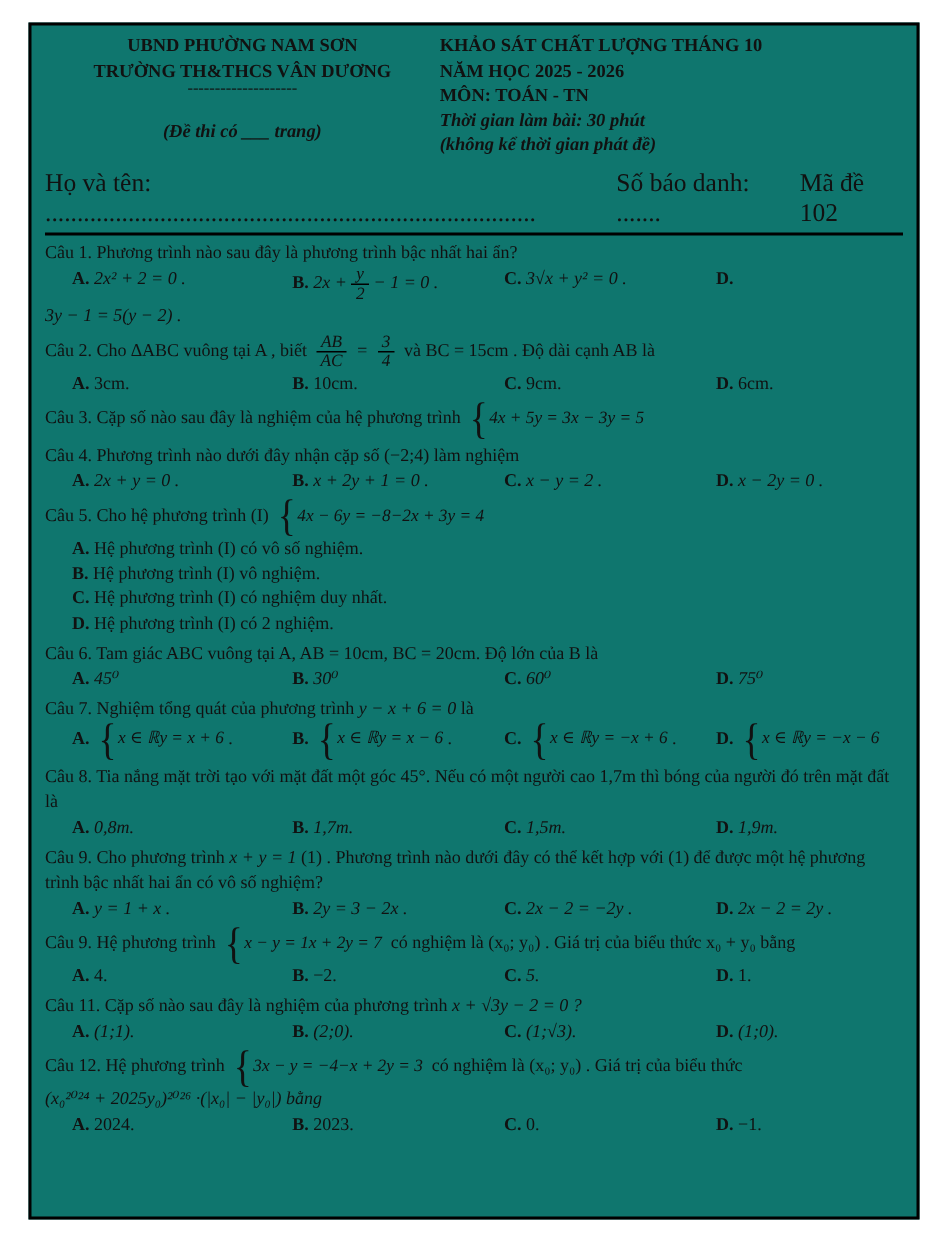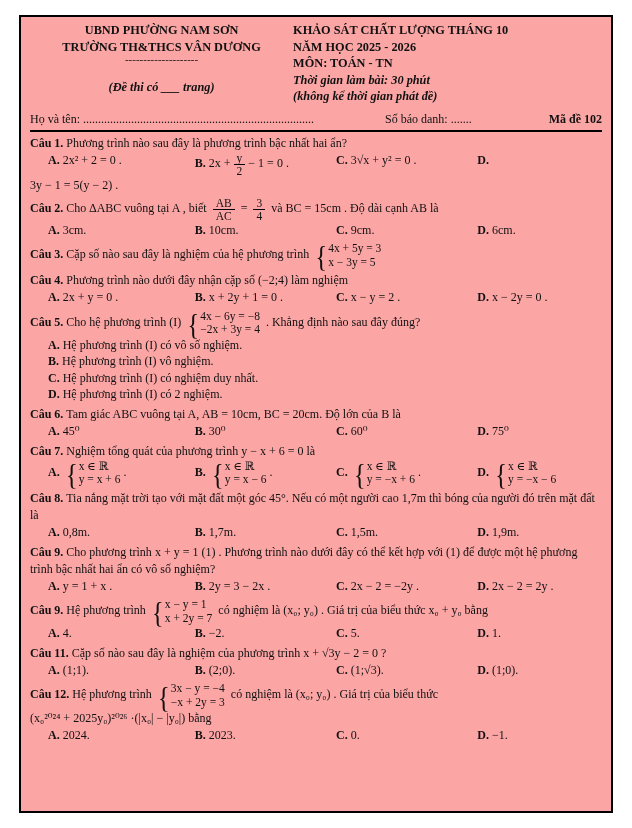--- a/index.html
+++ b/index.html
@@ -1,37 +1,37 @@
 <!DOCTYPE html>
 <html><head>
 <meta charset="utf-8">
 <style>
   html,body{margin:0;padding:0;background:#fff;width:632px;height:828px;overflow:hidden}
   body{font-family:"Liberation Serif","DejaVu Serif",serif;font-size:12px;color:#111}
-  .page{box-sizing:border-box;margin:15px 19px 13px 19px;border:2px solid #000;padding:5px 9px 6px 9px;height:798px;overflow:hidden;background:#fca5a5}
-  .b{font-weight:bold}.bi{font-weight:bold;font-style:italic}.m{}
+  .page{box-sizing:border-box;margin:15px 19px 13px 19px;border:2px solid #000;padding:5px 9px 6px 9px;height:798px;overflow:hidden;background:#0f766e}
+  .b{font-weight:bold}.bi{font-weight:bold;font-style:italic}.m{font-style:italic}
   .hdr{display:flex}
   .hdr-left{width:46%;text-align:center;line-height:1.35;font-size:12.3px}
   .hdr-right{width:54%;text-align:left;line-height:1.35;font-size:12.3px}
   .dashes{font-size:11px;line-height:.9}
-  .name-row{display:flex;justify-content:space-between;align-items:baseline;border-bottom:2px solid #000;padding:7px 0 3px 0;margin-bottom:2px;font-size:12px}
-  .code{font-weight:bold;padding-left:6px}
+  .name-row{display:flex;justify-content:space-between;align-items:baseline;border-bottom:2px solid #000;padding:7px 0 3px 0;margin-bottom:2px;font-size:17px}
+  .code{font-weight:normal;padding-left:6px}
   .q{margin-top:3px}
   .stem{line-height:1.42}
-  .qno{font-weight:bold}
+  .qno{font-weight:normal}
   .opts{display:grid;grid-template-columns:26.5% 25.5% 25.5% 1fr;padding-left:18px;line-height:1.42;align-items:start}
   .ol{font-weight:bold}
   .cont{line-height:1.42}
   .vopt{padding-left:18px;line-height:1.38}
   .frac{display:inline-flex;flex-direction:column;vertical-align:middle;text-align:center;line-height:1.05;font-size:11.5px;margin:0 3px}
   .frac .num{border-bottom:1px solid #000;padding:0 3px}
   .frac .den{padding:0 3px}
   .sys{display:inline-flex;align-items:center;vertical-align:middle;margin:0 3px}
   .sys .brace{font-size:25px;line-height:1;transform:scaleY(1.18);margin-right:1px}
-  .sys .eqs{display:inline-flex;flex-direction:column;line-height:1.18;font-size:11.5px}
+  .sys .eqs{display:inline-flex;flex-direction:row;line-height:1.18;font-size:11.5px}
 </style>
 </head>
 <body>
 
 <div class="page">
 
   <div class="hdr">
     <div class="hdr-left">
       <div class="b">UBND PHƯỜNG NAM SƠN</div>
       <div class="b">TRƯỜNG TH&amp;THCS VÂN DƯƠNG</div>
@@ -124,21 +124,20 @@
     <div class="stem">
       <span class="qno">Câu 5.</span>
       <span>Cho hệ phương trình (I)</span>
       <span class="sys">
           <span class="brace">{</span>
           <span class="eqs">
             <span class="m">4x − 6y = −8</span>
             <span class="m">−2x + 3y = 4</span>
           </span>
         </span>
-      <span>. Khẳng định nào sau đây đúng?</span>
     </div>
     <div class="vopt"><span class="ol">A.</span> <span>Hệ phương trình (I) có vô số nghiệm.</span></div>
     <div class="vopt"><span class="ol">B.</span> <span>Hệ phương trình (I) vô nghiệm.</span></div>
     <div class="vopt"><span class="ol">C.</span> <span>Hệ phương trình (I) có nghiệm duy nhất.</span></div>
     <div class="vopt"><span class="ol">D.</span> <span>Hệ phương trình (I) có 2 nghiệm.</span></div>
   </div>
 
   <div class="q">
     <div class="stem">
       <span class="qno">Câu 6.</span>

